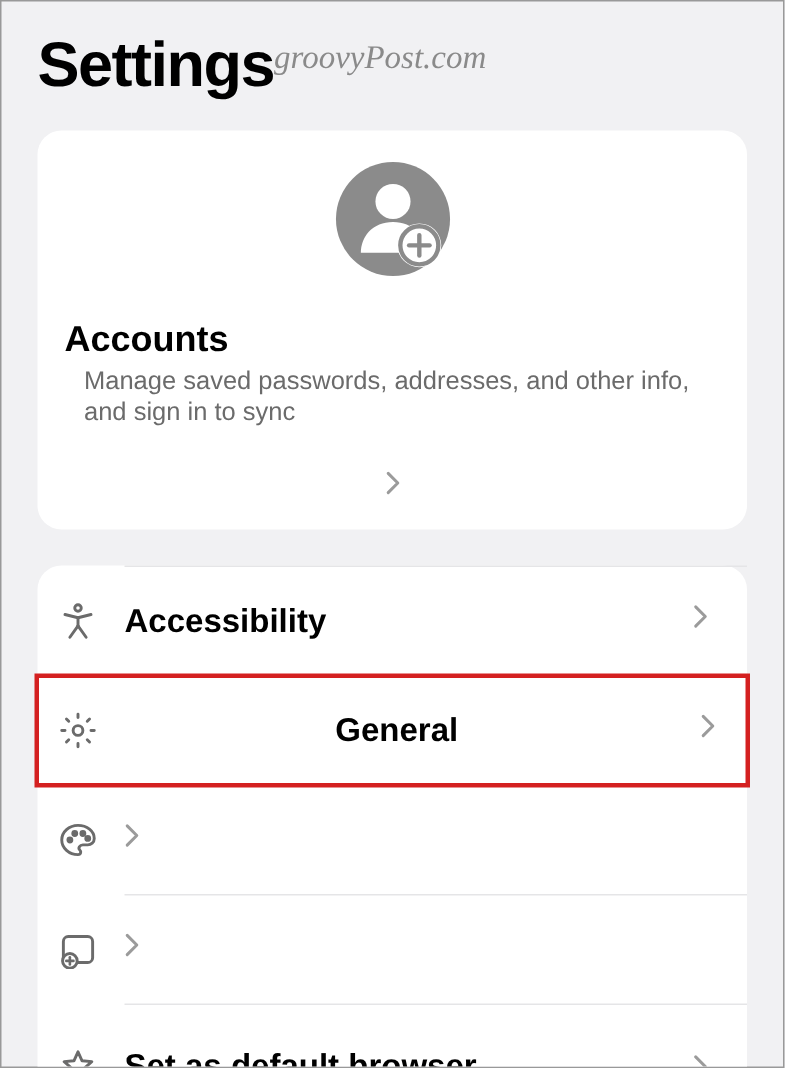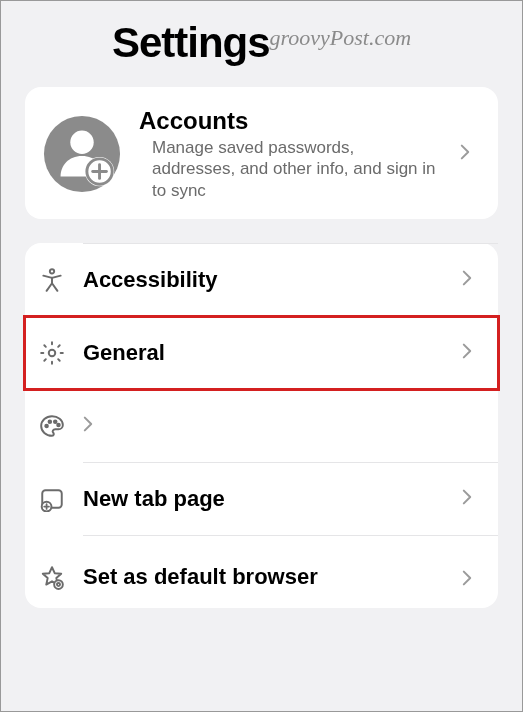--- a/index.html
+++ b/index.html
@@ -6,21 +6,21 @@
     body {
       width: 523px;
       height: 712px;
       background: #f1f1f3;
       font-family: -apple-system, BlinkMacSystemFont, "Segoe UI", Helvetica, Arial, sans-serif;
       overflow: hidden;
       border: 1px solid #999;
     }
     .header {
       display: flex;
-      justify-content: center;
+      justify-content: flex-start;
       align-items: flex-start;
       padding: 18px 24px 20px 24px;
     }
     .title {
       font-size: 42px;
       font-weight: 900;
       letter-spacing: -1px;
       color: #000;
     }
     .watermark {
@@ -33,22 +33,23 @@
     .content { padding: 0 24px; }
     .card {
       background: #fff;
       border-radius: 16px;
       margin-bottom: 24px;
     }
     .accounts {
       display: flex;
       align-items: center;
       padding: 20px 18px 18px 18px;
-      gap: 18px;
+      gap: 28px;
       cursor: pointer;
+      flex-direction: column;
     }
     .avatar {
       width: 78px; height: 78px; flex: 0 0 78px;
     }
     .acct-text { flex: 1; }
     .acct-title {
       font-size: 24px;
       font-weight: 800;
       color: #000;
       margin-bottom: 2px;
@@ -76,20 +77,21 @@
       font-size: 22px;
       font-weight: 800;
       color: #000;
     }
     .row-sep-wrap { padding-left: 58px; }
     .row-sep { height:1px; background:#e5e5e7; }
     .highlight {
       outline: 3px solid #d42020;
       outline-offset: -1px;
       position: relative;
+      text-align: center;
     }
   </style>
 </head>
 <body>
 
 <div class="header">
   <div class="title">Settings</div>
   <div class="watermark">groovyPost.com</div>
 </div>
 
@@ -187,21 +189,20 @@
 
     <div class="row">
       <div class="row-icon">
         <svg viewBox="0 0 24 24" fill="none" stroke="currentColor" stroke-width="1.8" stroke-linecap="round" stroke-linejoin="round">
           <rect x="3" y="4" width="18" height="16" rx="3"></rect>
           <circle cx="7" cy="19" r="4.5" fill="#fff" stroke="currentColor"></circle>
           <line x1="7" y1="16.8" x2="7" y2="21.2" stroke-width="1.6"></line>
           <line x1="4.8" y1="19" x2="9.2" y2="19" stroke-width="1.6"></line>
         </svg>
       </div>
-      <div class="row-label">New tab page</div>
       <div class="chev">
         <svg viewBox="0 0 12 20" width="10" height="16">
             <path d="M2 2 L10 10 L2 18" fill="none" stroke="#9b9b9b" stroke-width="2.5" stroke-linecap="round" stroke-linejoin="round"></path>
           </svg>
       </div>
     </div>
     <div class="row-sep-wrap">
         <div class="row-sep"></div>
       </div>
 

